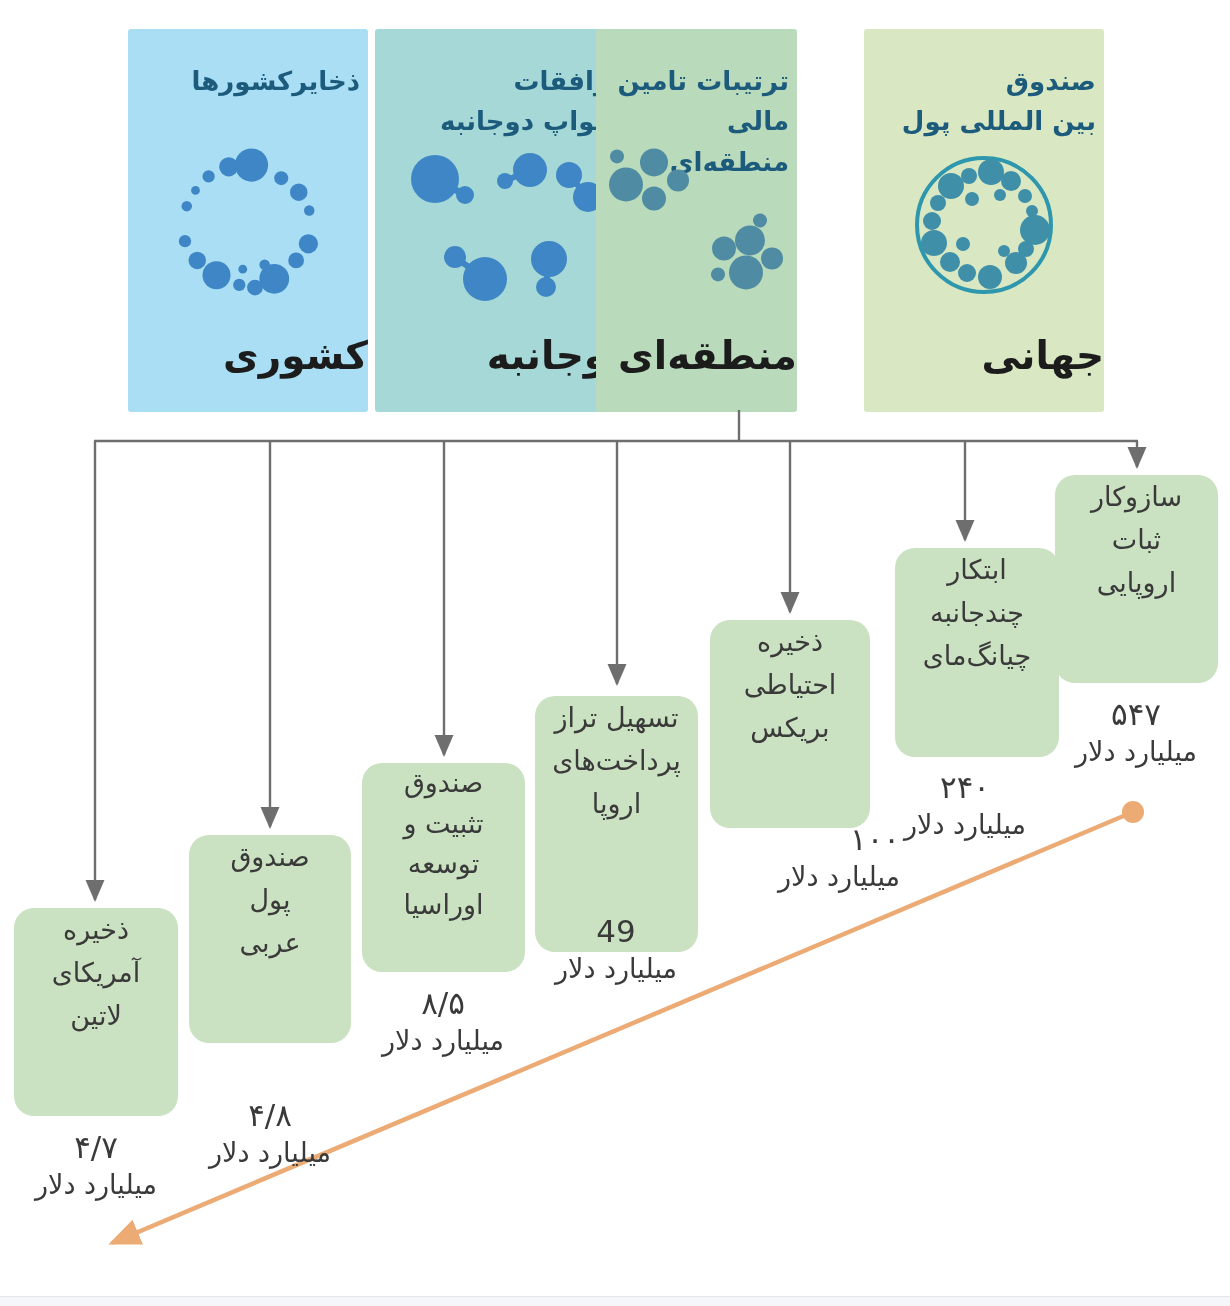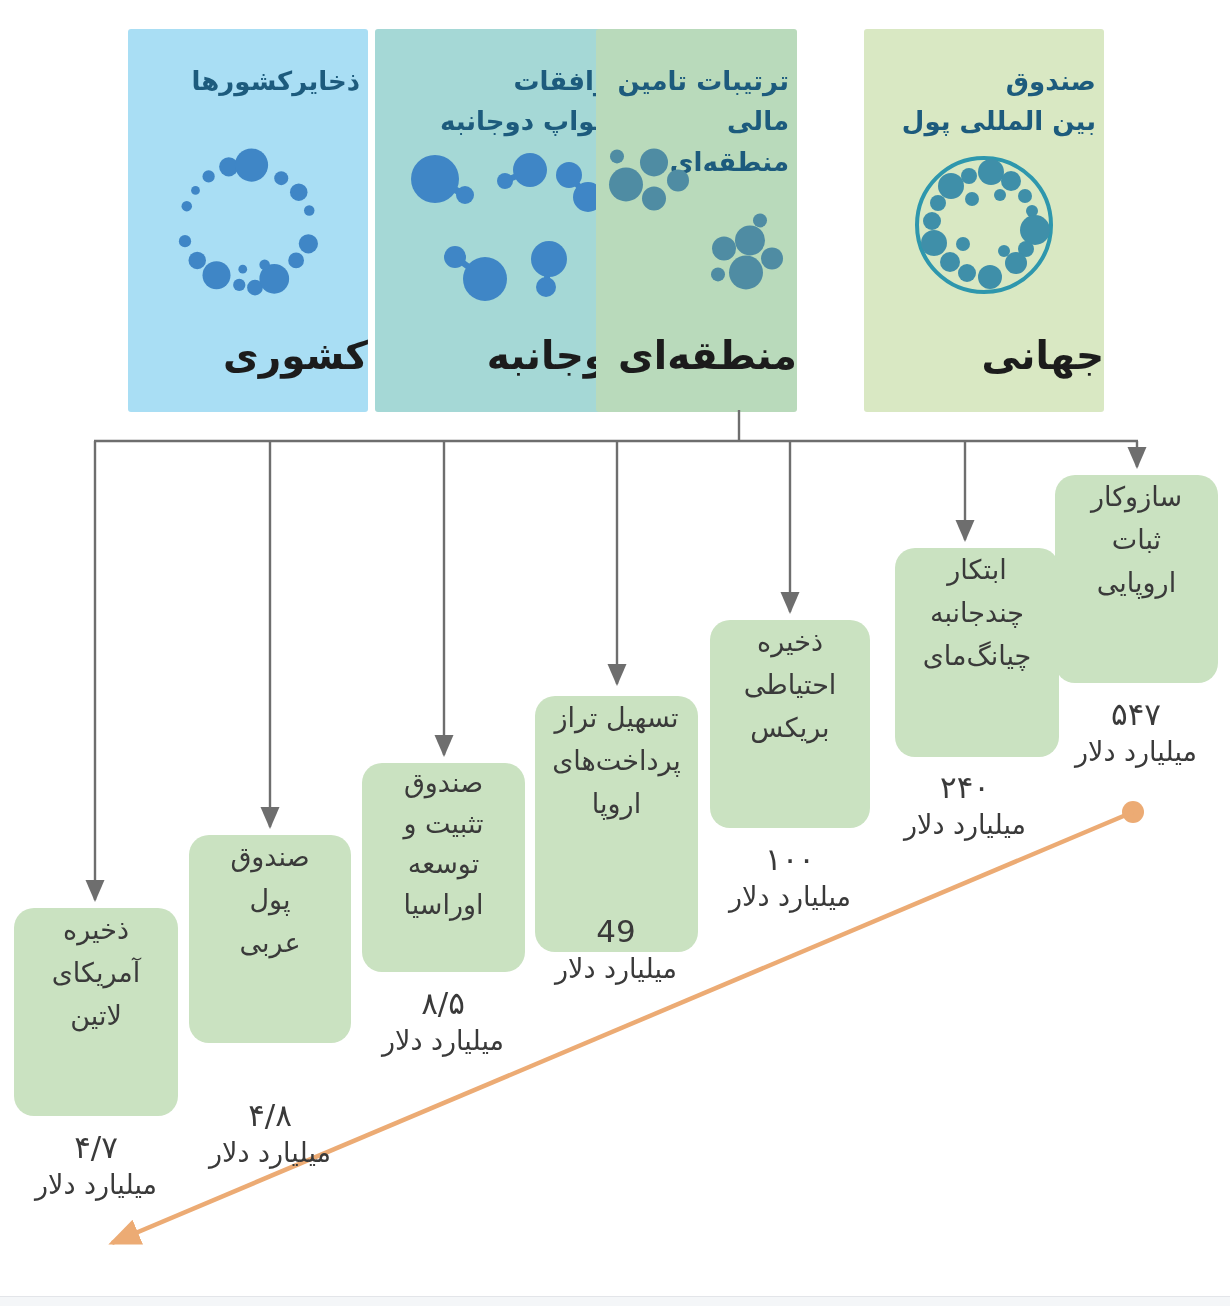--- a/index.html
+++ b/index.html
@@ -197,21 +197,21 @@
   <div class="mech-value" style="left:855px;top:768px;">
     <div class="num">۲۴۰</div>
     <div class="unit">میلیارد دلار</div>
   </div>
 
   <div class="mech" style="left:710px;top:620px;width:160px;height:208px;">
     <div class="mech-name">ذخیره
 احتیاطی
 بریکس</div>
   </div>
-  <div class="mech-value" style="left:680px;top:840px;">
+  <div class="mech-value" style="left:680px;top:820px;text-align:right;">
     <div class="num">۱۰۰</div>
     <div class="unit">میلیارد دلار</div>
   </div>
 
   <div class="mech" style="left:535px;top:696px;width:163px;height:256px;">
     <div class="mech-name">تسهیل تراز
 پرداخت‌های
 اروپا</div>
   </div>
   <div class="mech-value" style="left:506px;top:912px;">

